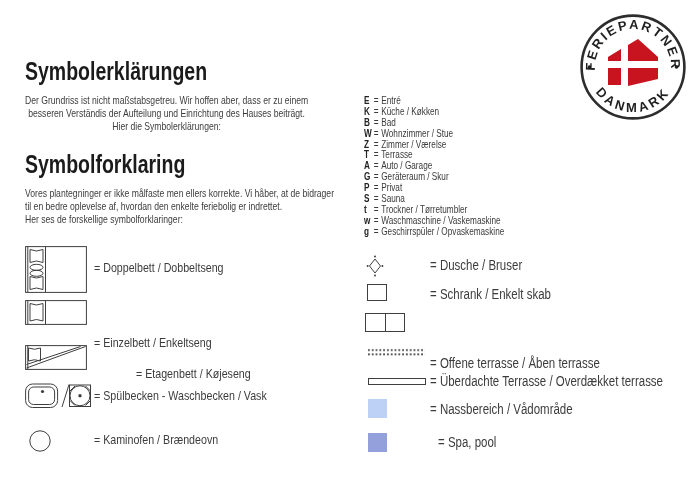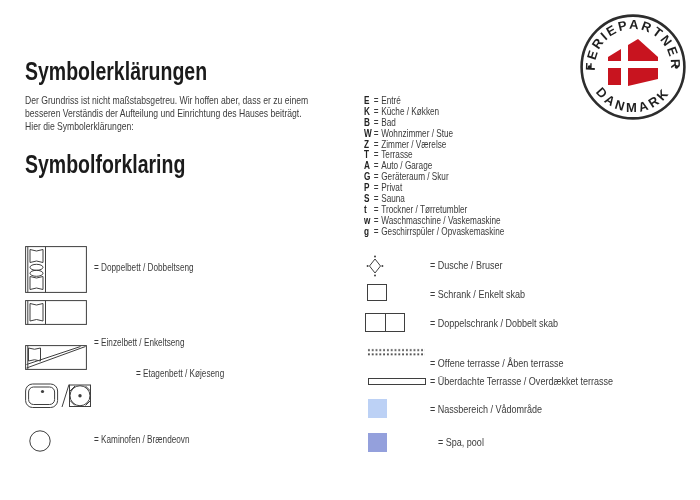--- a/index.html
+++ b/index.html
@@ -8,47 +8,52 @@
   .abs{position:absolute;}
   .cx{display:inline-block;transform:scaleX(0.82);transform-origin:0 0;white-space:nowrap;}
   .title{font-size:25px;font-weight:bold;color:#1b1b1b;transform:scaleX(0.78);
          transform-origin:0 0;white-space:nowrap;margin:0;}
   .intro{font-size:10.5px;line-height:13px;color:#3c3c3c;}
   .intro .cx{display:block;transform:scaleX(0.82);}
   .letters{transform:scaleX(0.82);transform-origin:0 0;}
   .lrow{display:flex;height:10.9px;font-size:10px;line-height:10.9px;}
   .lkey{width:12px;font-weight:bold;color:#222;}
   .lsep{width:9px;}
-  .slabel{font-size:10px;line-height:11px;color:#3c3c3c;}
-  .rlabel{font-size:11px;line-height:11px;color:#3c3c3c;text-align:right;}
+  .slabel{font-size:13px;line-height:11px;color:#3c3c3c;}
+  .rlabel{font-size:14px;line-height:11px;color:#3c3c3c;text-align:right;}
   .box{border:1.1px solid #3f3f3f;background:#fff;}
   .dblbox{position:relative;border:1.1px solid #3f3f3f;background:#fff;}
   .dblbox i{position:absolute;left:50%;top:0;bottom:0;border-left:1.1px solid #3f3f3f;}
   .dots{width:58px;height:8px;
         background-image:radial-gradient(#3f3f3f 0.8px, transparent 1px);
         background-size:3.8px 4.2px;}
   .thinrect{width:56px;height:5px;border:1px solid #3f3f3f;background:#fff;}
   .fillsq{width:19px;height:19px;}
   svg.sym{display:block;}
   svg.sym *{stroke:#3f3f3f;stroke-width:1;fill:none;}
   svg.sym .dot{fill:#3f3f3f;stroke:none;}
 </style>
 </head>
 <body>
 
 <div class="page">
 
   <div class="abs title" style="left:25px;top:57px;">Symbolerklärungen</div>
-  <div class="abs intro" style="left:25px;top:94px;">
+  <div class="abs intro" style="left:25px;top:94px;text-align:center;">
     <span class="cx">Der Grundriss ist nicht maßstabsgetreu. Wir hoffen aber, dass er zu einem</span>
     <span class="cx">besseren Verständis der Aufteilung und Einrichtung des Hauses beiträgt.</span>
     <span class="cx">Hier die Symbolerklärungen:</span>
   </div>
 
   <div class="abs title" style="left:25px;top:150px;">Symbolforklaring</div>
+  <div class="abs intro" style="left:25px;top:187px;">
+    <span class="cx">Vores plantegninger er ikke målfaste men ellers korrekte. Vi håber, at de bidrager</span>
+    <span class="cx">til en bedre oplevelse af, hvordan den enkelte feriebolig er indrettet.</span>
+    <span class="cx">Her ses de forskellige symbolforklaringer:</span>
+  </div>
 
   <svg class="sym abs" style="left:25px;top:246px;" width="62" height="47">
     <rect x="0.6" y="0.6" width="60.8" height="45.8"></rect>
     <line x1="2.8" y1="0.6" x2="2.8" y2="46.4"></line>
     <line x1="20.5" y1="0.6" x2="20.5" y2="46.4"></line>
     <path d="M5,3.5 Q11.5,6.5 18,3.5 L18,16.5 Q11.5,13.5 5,16.5 Z"></path>
     <ellipse cx="11.5" cy="21.3" rx="6.5" ry="3"></ellipse>
     <ellipse cx="11.5" cy="27.3" rx="6.5" ry="3"></ellipse>
     <path d="M5,30.5 Q11.5,33.5 18,30.5 L18,43.5 Q11.5,40.5 5,43.5 Z"></path>
   </svg>
@@ -83,20 +88,23 @@
     <circle class="dot" cx="17.5" cy="8.5" r="1.6"></circle>
     <line x1="37" y1="24" x2="44" y2="1.5" stroke-width="1.2"></line>
     <rect x="44.5" y="2" width="21" height="21.5"></rect>
     <circle cx="55" cy="12.75" r="10"></circle>
     <line x1="45" y1="8" x2="50" y2="3"></line>
     <line x1="60.5" y1="3" x2="65.5" y2="8"></line>
     <line x1="45" y1="17.5" x2="50" y2="22.5"></line>
     <line x1="60.5" y1="22.5" x2="65.5" y2="17.5"></line>
     <circle class="dot" cx="55" cy="12.75" r="1.7"></circle>
   </svg>
+  <div class="abs slabel" style="left:94px;top:390px;">
+    <span class="cx">= Spülbecken - Waschbecken / Vask</span>
+  </div>
 
   <svg class="sym abs" style="left:28px;top:429px;" width="24" height="24">
     <circle cx="12" cy="12" r="10.2" stroke-width="1.2"></circle>
   </svg>
   <div class="abs slabel" style="left:94px;top:434px;">
     <span class="cx">= Kaminofen / Brændeovn</span>
   </div>
 
   <div class="abs letters" style="left:364px;top:96px;">
     <div class="lrow">
@@ -178,23 +186,20 @@
   </div>
 
   <div class="abs box" style="left:367px;top:284px;width:18px;height:15px;"></div>
   <div class="abs rlabel" style="left:430px;top:289px;">
     <span class="cx">= Schrank / Enkelt skab</span>
   </div>
 
   <div class="abs dblbox" style="left:365px;top:313px;width:38px;height:17px;">
       <i></i>
     </div>
-  <div class="abs rlabel" style="left:430px;top:318px;">
-    <span class="cx">= Doppelschrank / Dobbelt skab</span>
-  </div>
 
   <div class="abs dots" style="left:367px;top:348px;"></div>
   <div class="abs rlabel" style="left:430px;top:358px;">
     <span class="cx">= Offene terrasse / Åben terrasse</span>
   </div>
 
   <div class="abs thinrect" style="left:368px;top:378px;"></div>
   <div class="abs rlabel" style="left:430px;top:376px;">
     <span class="cx">= Überdachte Terrasse / Overdækket terrasse</span>
   </div>

